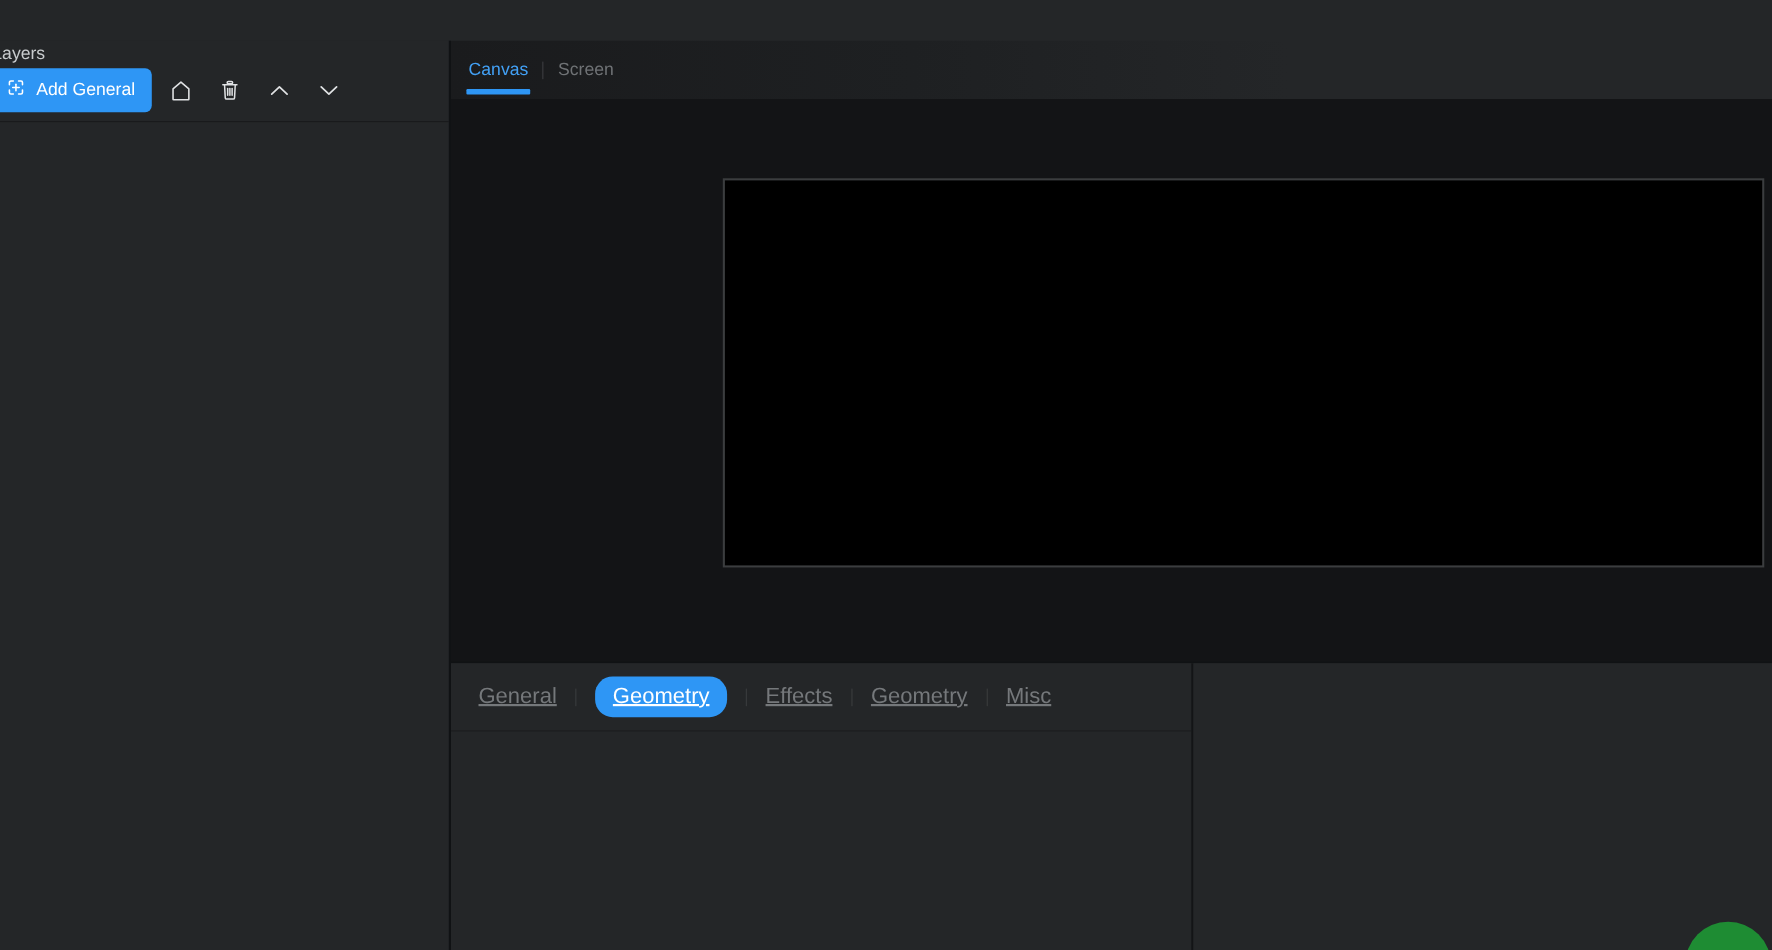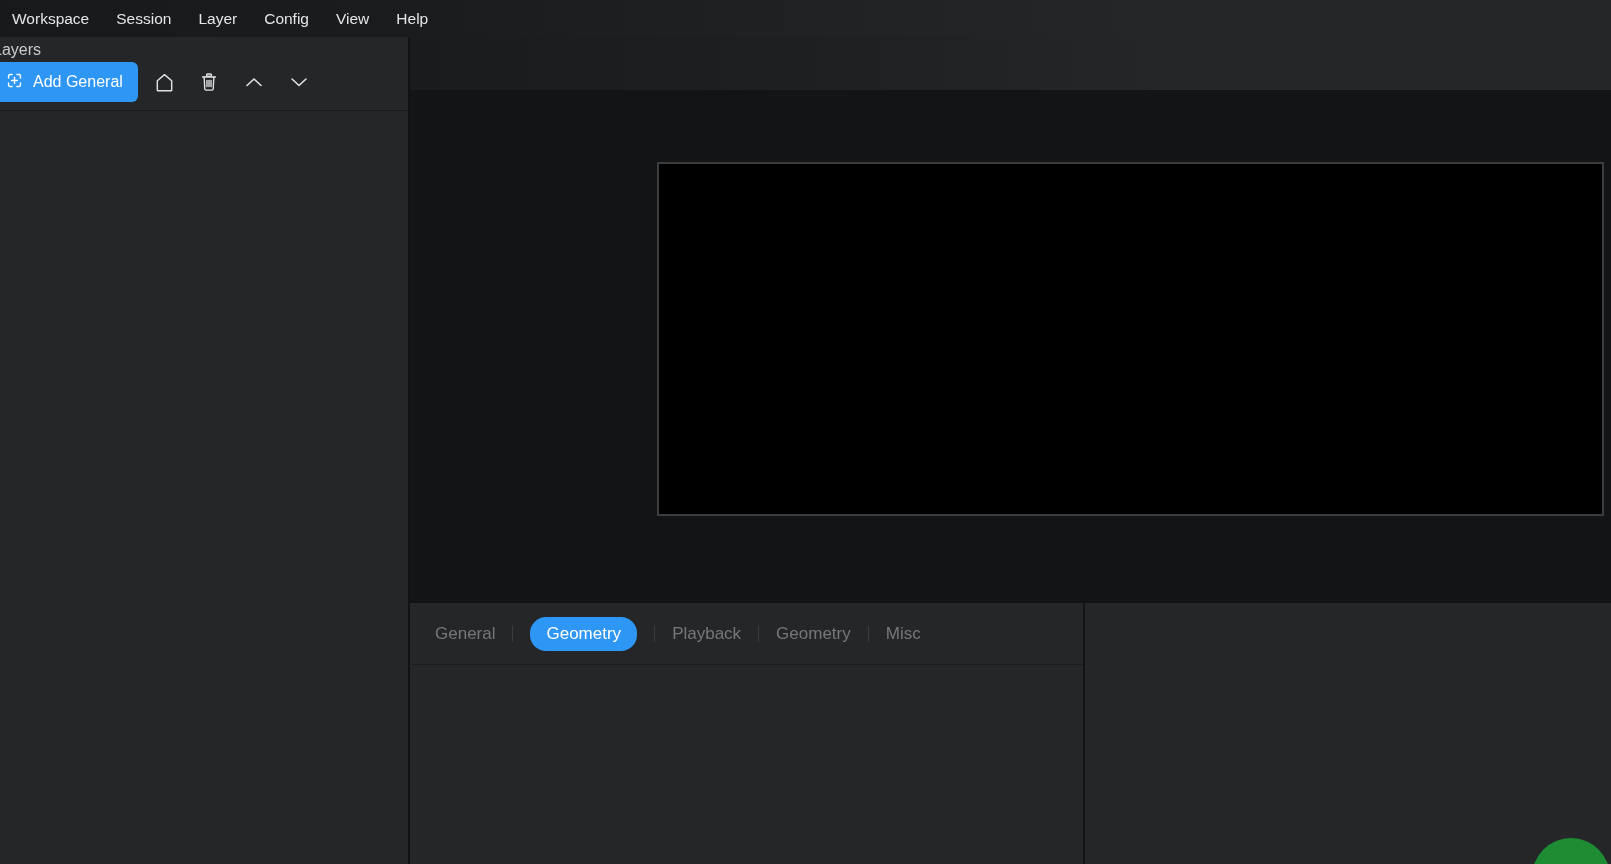--- a/index.html
+++ b/index.html
@@ -57,44 +57,36 @@
   }
   
   .props-panel{
     position:absolute;left:410px;top:603px;width:675px;height:261px;box-sizing:border-box;
     background:#242628;border-right:2px solid #131416;
   }
   .props-tabs{
     height:62px;display:flex;align-items:center;gap:17px;padding-left:25px;
     border-bottom:1px solid #1b1c1e;box-sizing:border-box;
   }
-  .ptab{font-size:17px;color:#75787b;cursor:pointer;white-space:nowrap;}
+  .ptab{font-size:20px;color:#75787b;cursor:pointer;white-space:nowrap;text-decoration:underline;}
   .ptab.active{background:#2e96f5;color:#ffffff;border-radius:16px;padding:7px 16px;}
   .ptab-sep{width:1px;height:16px;background:#3a3c3e;}
   .props-body{position:absolute;left:0;top:62px;right:0;bottom:0;}
   
   .right-panel{position:absolute;left:1085px;top:603px;width:526px;height:261px;background:#242628;overflow:hidden;}
   .green-fab{
     position:absolute;left:447px;top:235px;width:78px;height:78px;border-radius:50%;
     background:#1e8c33;border:none;cursor:pointer;
   }
 </style>
 </head>
 <body>
 
 <div class="app">
 
-  <div class="menubar">
-    <span class="menu-item">Workspace</span>
-    <span class="menu-item">Session</span>
-    <span class="menu-item">Layer</span>
-    <span class="menu-item">Config</span>
-    <span class="menu-item">View</span>
-    <span class="menu-item">Help</span>
-  </div>
 
   <div class="left-panel">
     <div class="panel-title">Layers</div>
 
     <div class="layers-toolbar">
       <button class="add-content-btn">
         <span>
           <svg width="19" height="19" viewBox="0 0 24 24" fill="none" stroke="#ffffff" stroke-width="1.8" stroke-linecap="round" stroke-linejoin="round">
             <path d="M4.5 9V6.2A1.7 1.7 0 0 1 6.2 4.5H9"></path>
             <path d="M15 4.5h2.8a1.7 1.7 0 0 1 1.7 1.7V9"></path>
@@ -143,32 +135,37 @@
           </svg>
         </span>
       </button>
     </div>
 
     <div class="toolbar-divider"></div>
     <div class="layers-list"></div>
   </div>
 
   <div class="viewer">
+    <div class="viewer-tabs">
+      <div class="vtab active">Canvas</div>
+      <div class="vtab-sep"></div>
+      <div class="vtab">Screen</div>
+    </div>
     <div class="canvas-viewport">
       <div class="screen-rect"></div>
     </div>
   </div>
 
   <div class="props-panel">
     <div class="props-tabs">
       <div class="ptab">General</div>
       <div class="ptab-sep"></div>
       <div class="ptab active">Geometry</div>
       <div class="ptab-sep"></div>
-      <div class="ptab">Playback</div>
+      <div class="ptab">Effects</div>
       <div class="ptab-sep"></div>
       <div class="ptab">Geometry</div>
       <div class="ptab-sep"></div>
       <div class="ptab">Misc</div>
     </div>
     <div class="props-body"></div>
   </div>
 
   <div class="right-panel">
     <button class="green-fab"></button>

